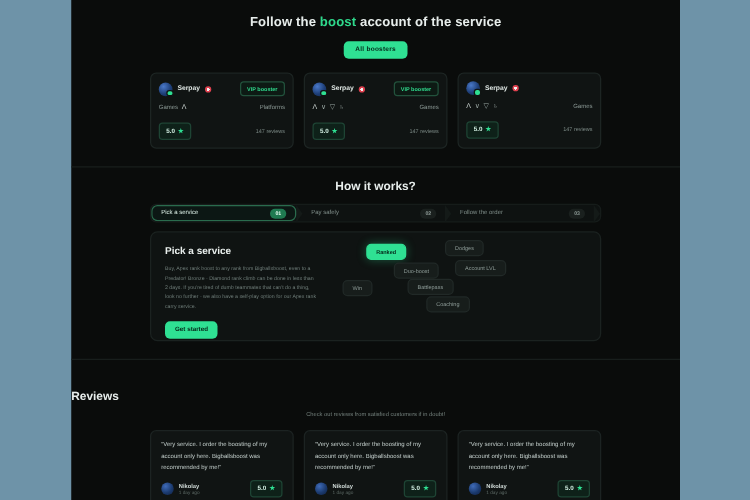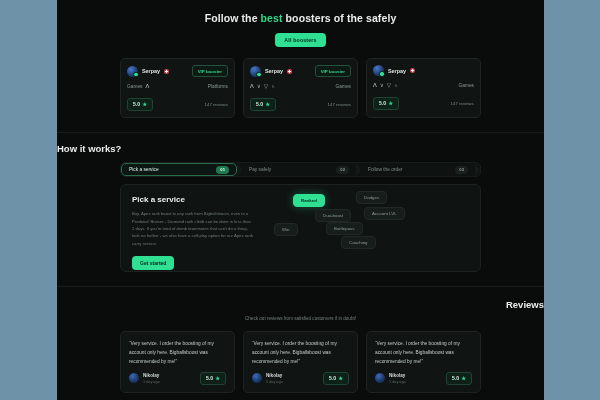--- a/index.html
+++ b/index.html
@@ -82,21 +82,21 @@
     font-size: 5px; color: #d8f5e8; font-weight: 600;
   }
   .star { color: #2fe093; font-size: 5px; }
   .reviews-count { margin-left: auto; font-size: 4.4px; color: #7c8a86; }
 
   
   .divider { height: .7px; background: #181e1c; margin: 14px 0 0 0; }
 
   
   .section-title {
-    text-align: left; font-size: 9.5px; font-weight: 700;
+    text-align: center; font-size: 9.5px; font-weight: 700;
     color: #e8eeec; margin-top: 11px;
   }
   .steps {
     display: flex; margin: 8px 63px 0 63px;
     background: #0e1211; border-radius: 5px; height: 15px; overflow: hidden;
     border: .6px solid #161c1a;
   }
   .step {
     flex: 1 1 0; display: flex; align-items: center;
     padding: 0 7px; position: relative; gap: 4px;
@@ -144,22 +144,22 @@
     padding: 3px 7px; white-space: nowrap;
   }
   .chip.hl {
     background: #2fe093; color: #05281a; font-weight: 700;
     border-color: #2fe093;
     box-shadow: 0 0 8px rgba(47,224,147,.35);
   }
 
   
   .rev-title {
-    text-align: right; font-size: 9.5px; font-weight: 700;
-    color: #e8eeec; margin-top: 12px;
+    text-align: left; font-size: 9.5px; font-weight: 700;
+    color: #e8eeec; margin-top: 24px;
   }
   .rev-sub {
     text-align: center; font-size: 4.6px; color: #74817d; margin-top: 6px;
   }
   .rev-row { display: flex; gap: 8px; padding: 0 63px; margin-top: 10px; }
   .rcard {
     flex: 1 1 0; min-width: 0;
     background: #101413; border: .7px solid #1c2322; border-radius: 5px;
     padding: 8px 8px 7px 8px; height: 62px;
     display: flex; flex-direction: column;
@@ -182,21 +182,21 @@
   }
 </style>
 </head>
 <body>
 
 <div id="page">
   <div class="viewport">
 
     <div class="hero">
       <div class="hero-title">
-        <span>Follow the </span><span class="accent">best</span><span> boosters of the safely</span>
+        <span>Follow the </span><span class="accent">boost</span><span> account of the service</span>
       </div>
       <button class="all-btn">All boosters</button>
     </div>
 
     <div class="cards-row">
 
       <div class="bcard">
         <div class="bcard-top">
           <div class="avatar"></div>
           <span class="bname">Serpay</span>

